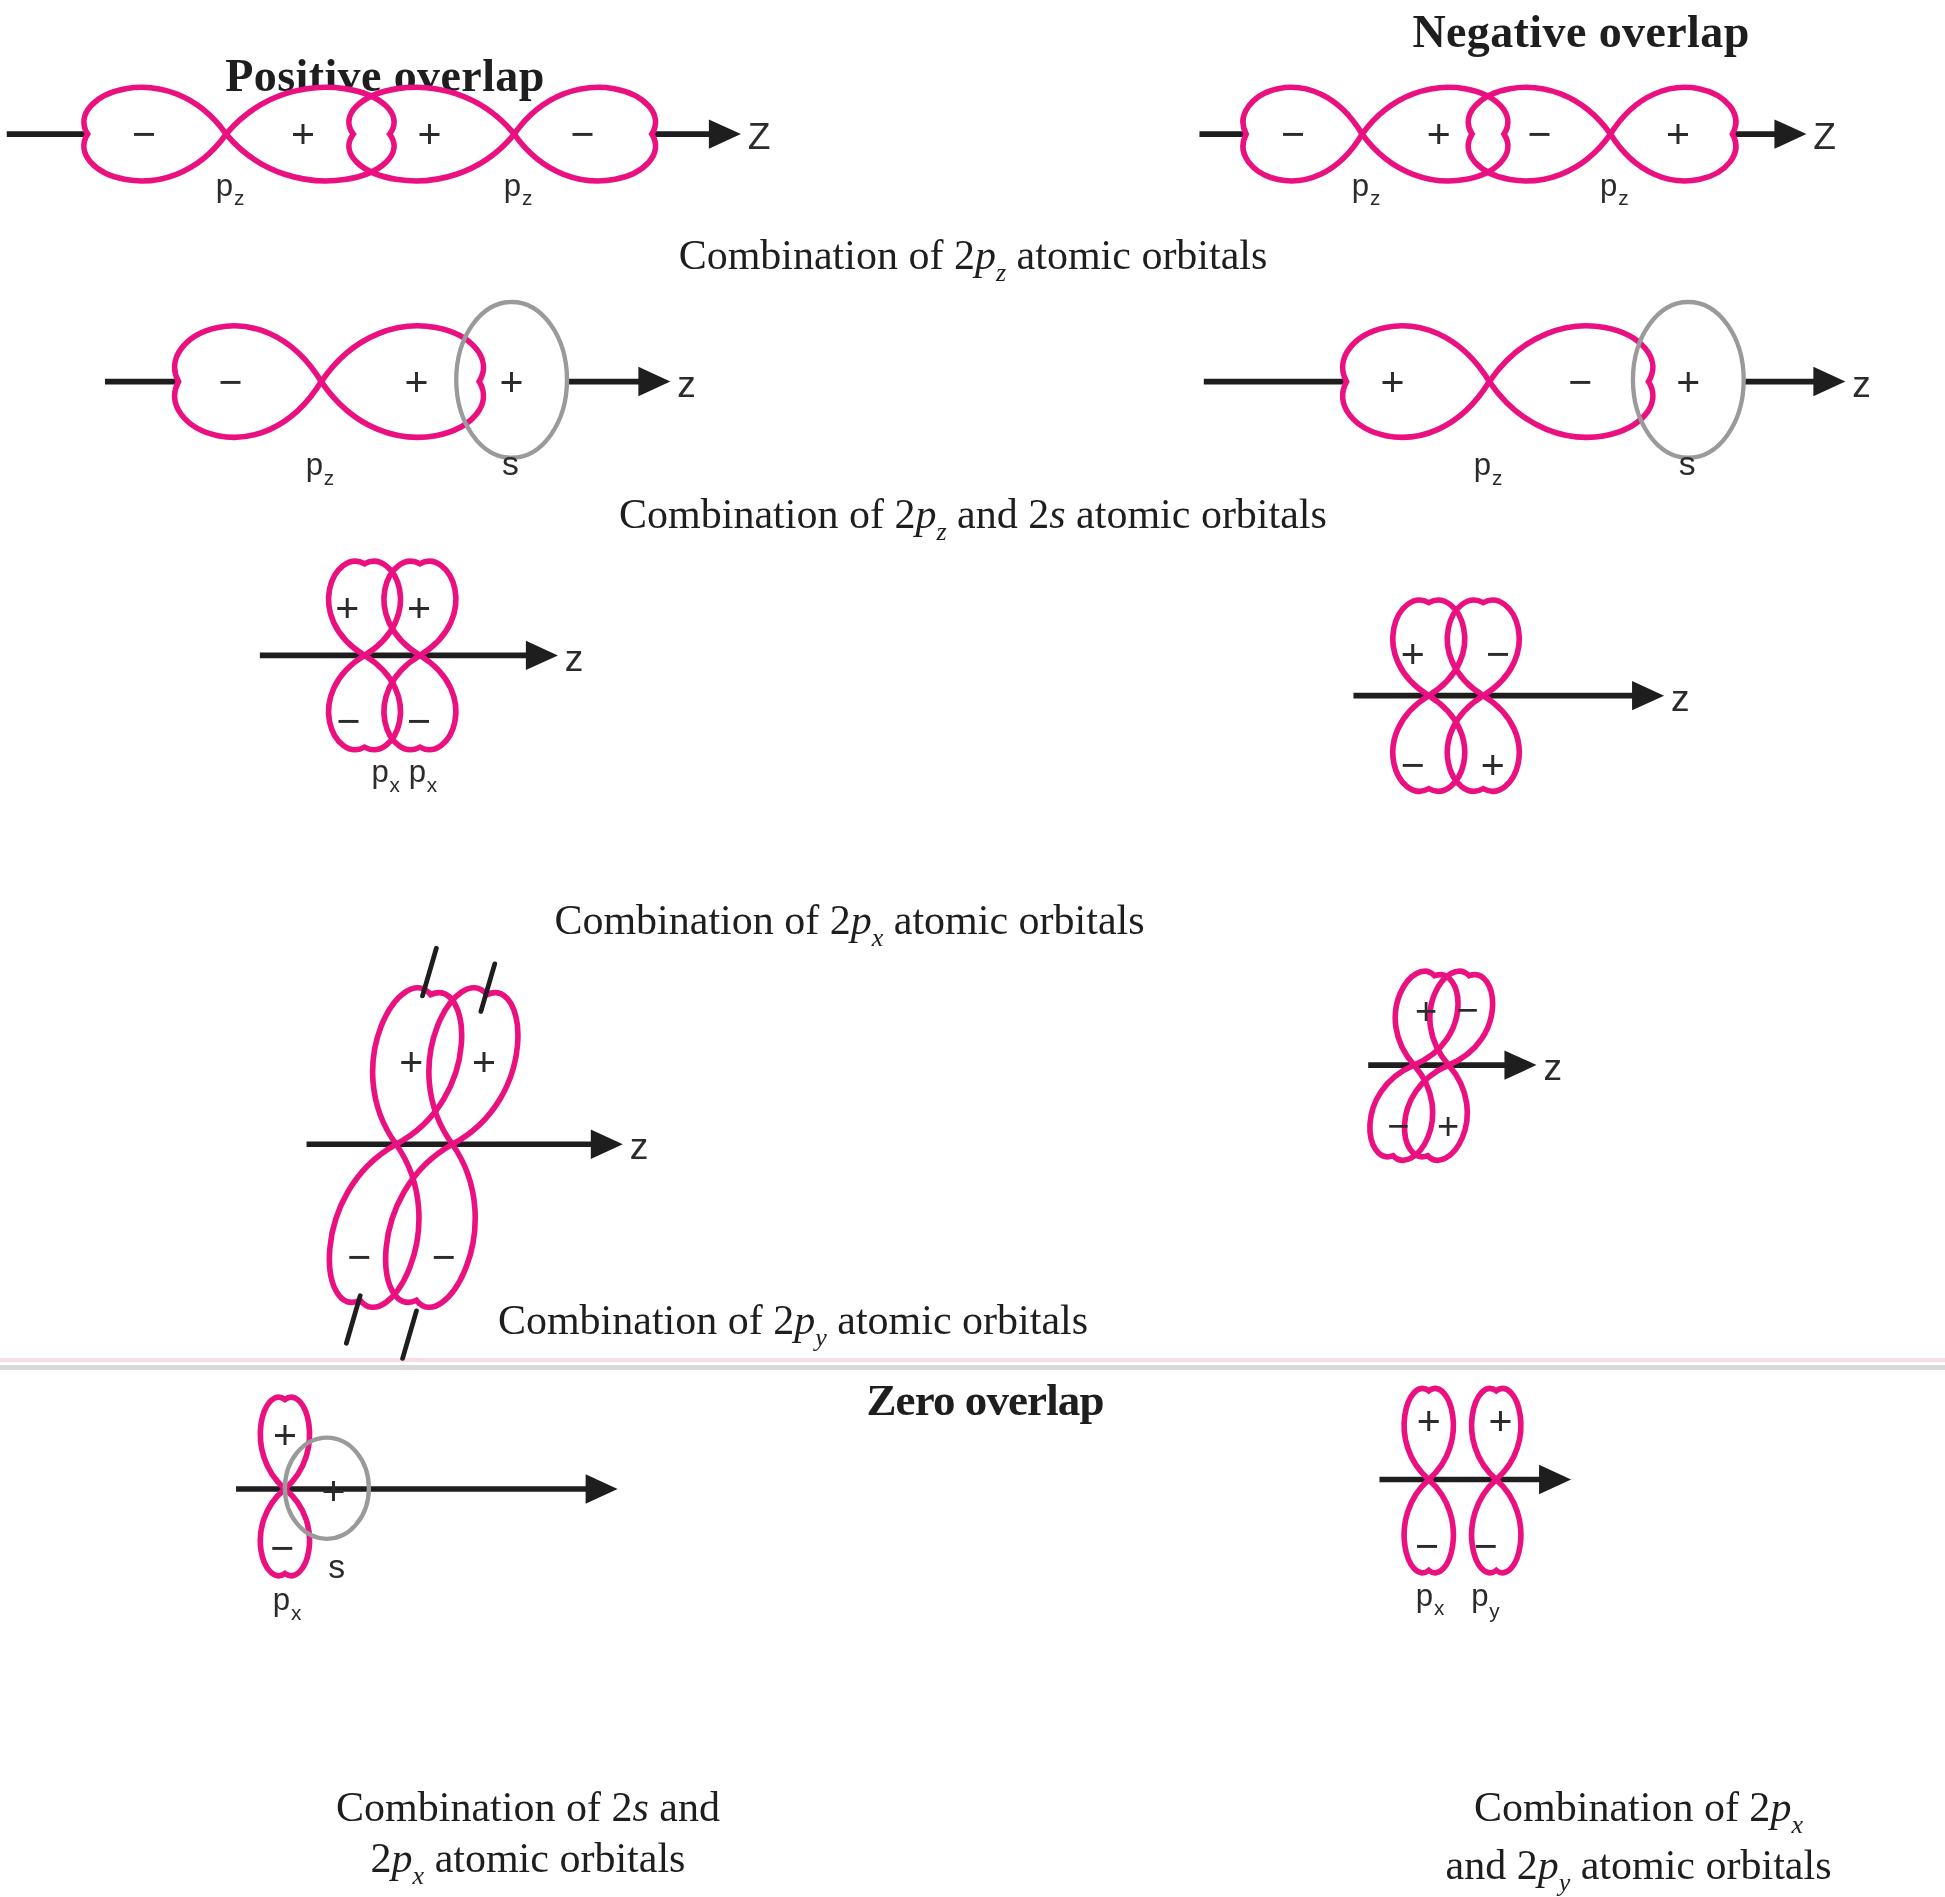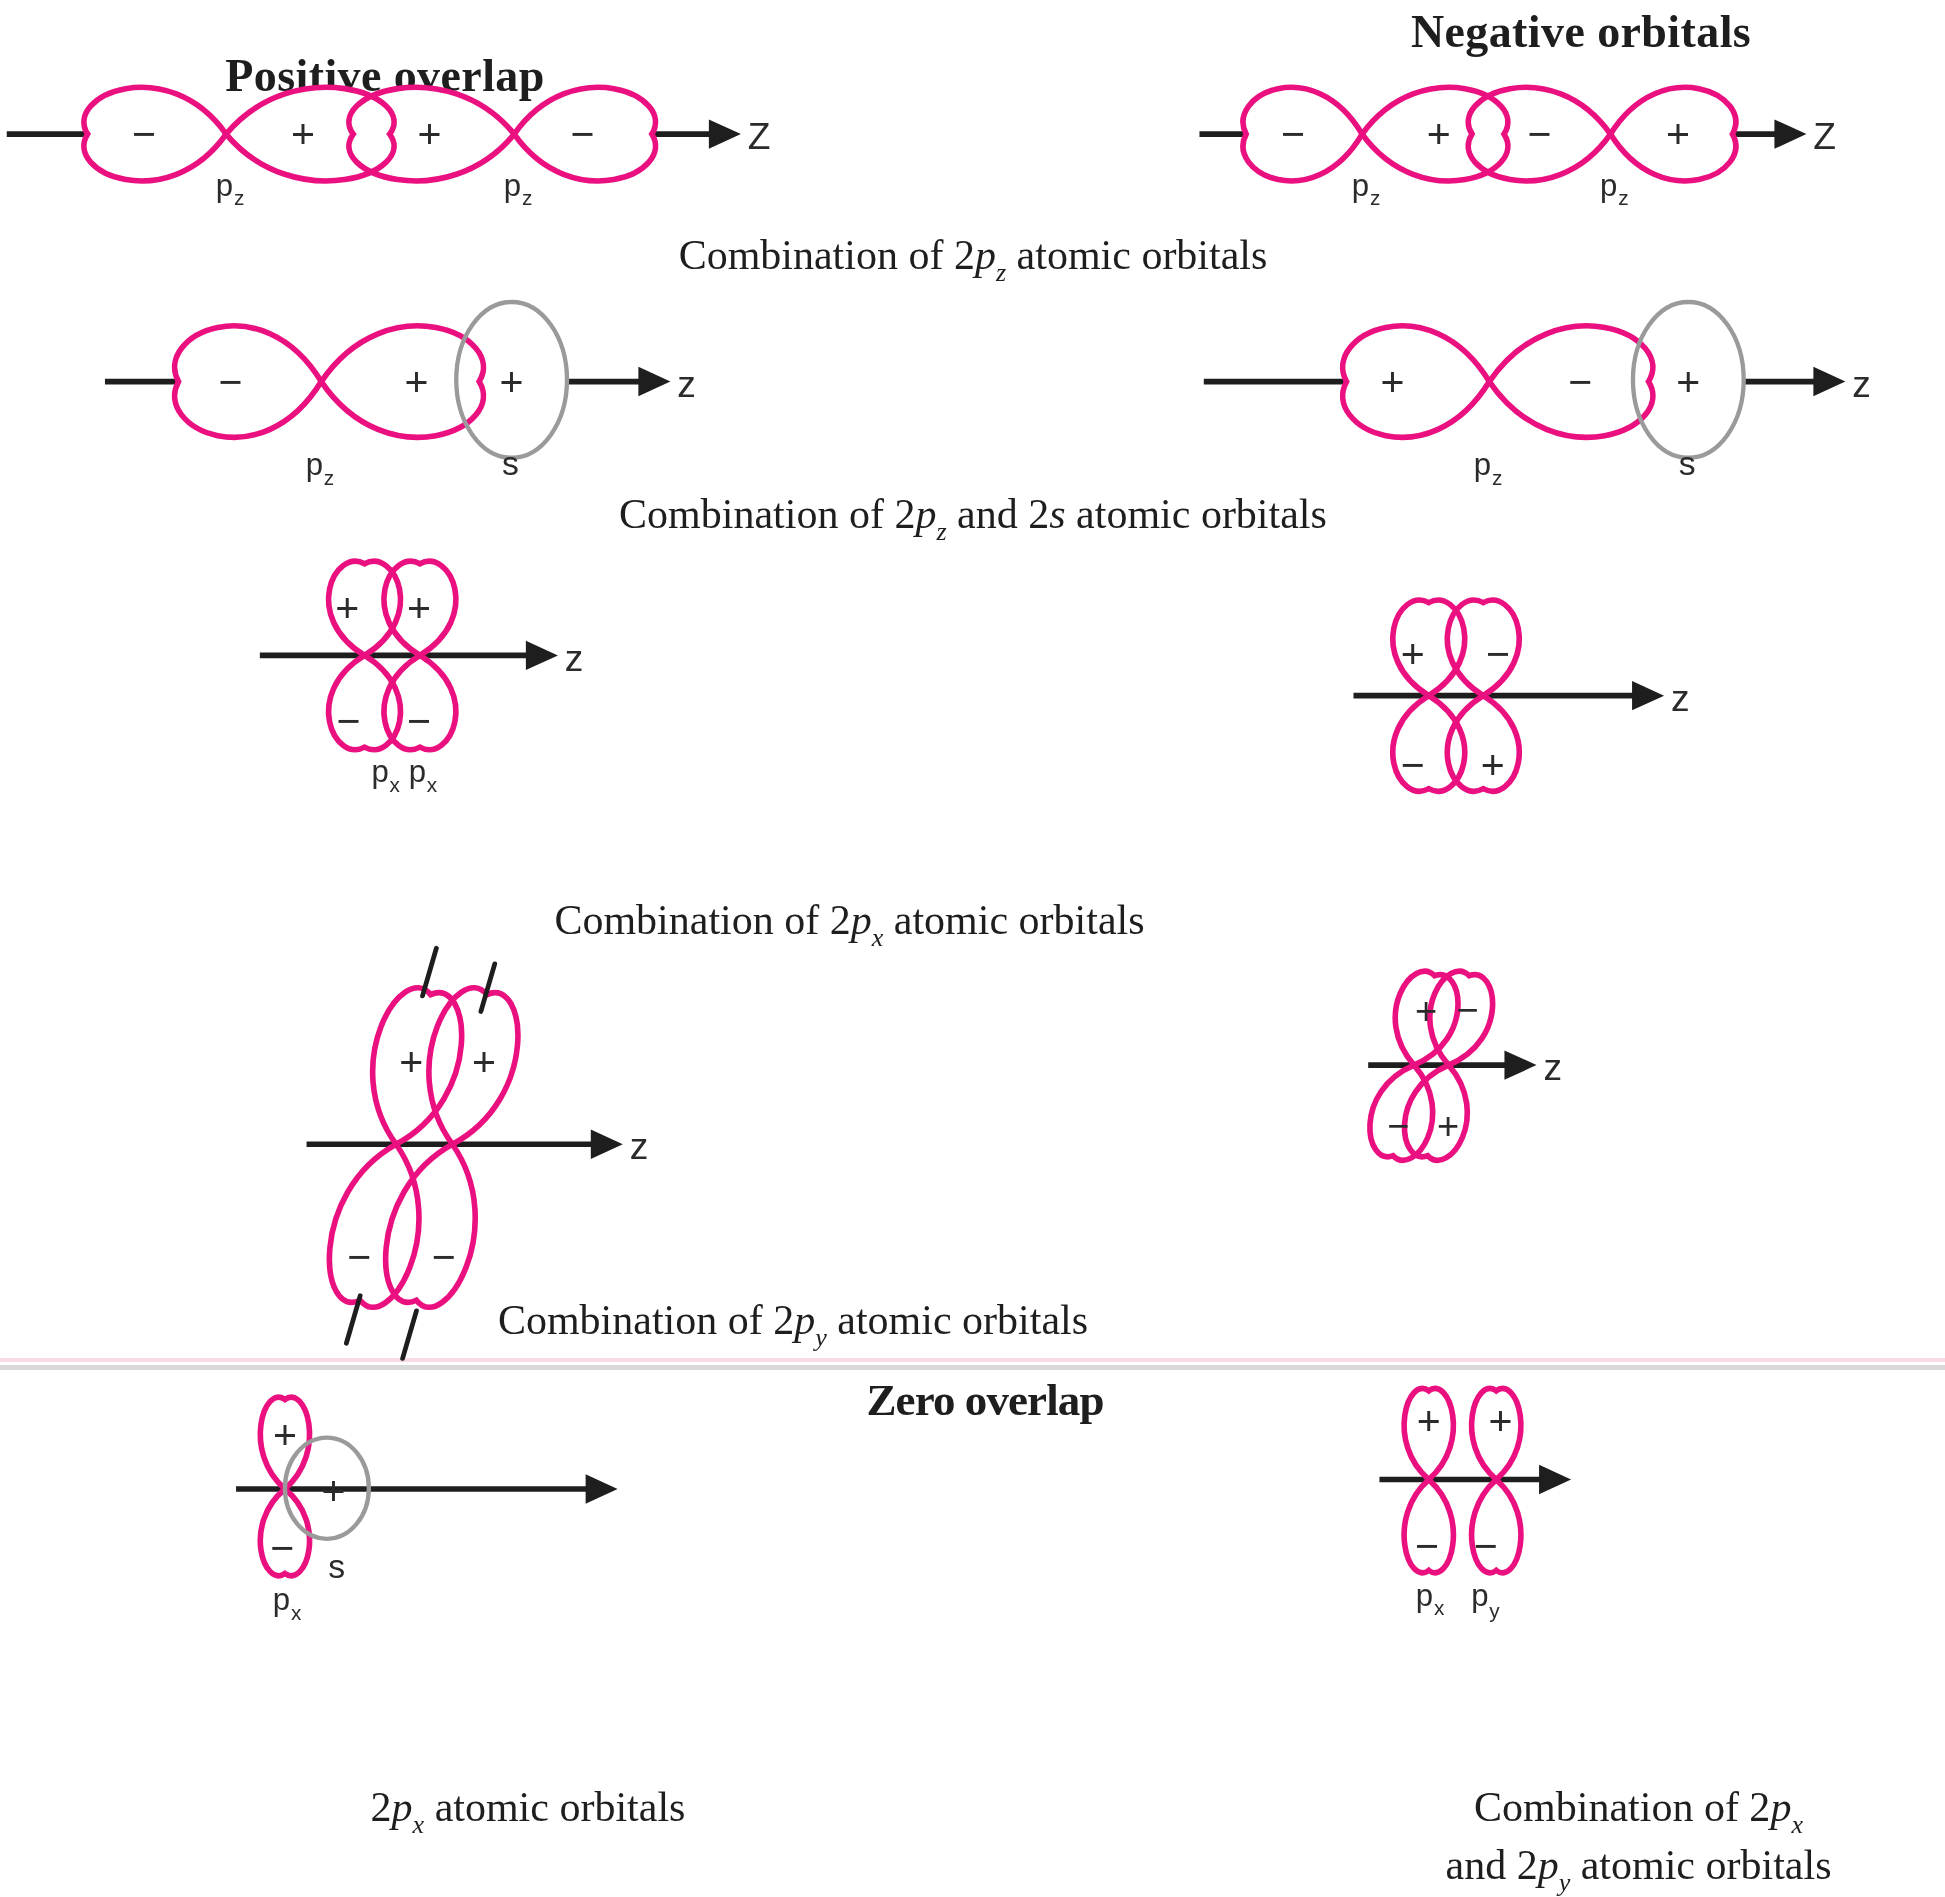--- a/index.html
+++ b/index.html
@@ -33,33 +33,34 @@
   .lblsub{font-family:"Liberation Sans",sans-serif;font-size:48px;fill:var(--sign);}
   .lbls{font-family:"Liberation Sans",sans-serif;font-size:78px;fill:var(--sign);}
   .axlbl{font-family:"Liberation Sans",sans-serif;font-size:86px;fill:var(--sign);}
 </style>
 </head>
 <body>
 
 <div class="page">
 
   <div class="txt hdr" style="left:39px;top:5.2px;width:692px;margin-top:44px;">Positive overlap</div>
-  <div class="txt hdr" style="left:1235px;top:5.2px;width:692px;">Negative orbitals</div>
+  <div class="txt hdr" style="left:1235px;top:5.2px;width:692px;">Negative overlap</div>
 
   <div class="txt cap" style="left:0;top:231px;width:1946px;"><span>Combination of 2</span><span class="it">p</span><span class="sb">z</span><span> atomic orbitals</span></div>
   <div class="txt cap" style="left:0;top:490px;width:1946px;"><span>Combination of 2</span><span class="it">p</span><span class="sb">z</span><span> and 2</span><span class="it">s</span><span> atomic orbitals</span></div>
   <div class="txt cap" style="left:0;top:896px;width:1699px;"><span>Combination of 2</span><span class="it">p</span><span class="sb">x</span><span> atomic orbitals</span></div>
   <div class="txt cap" style="left:0;top:1296px;width:1586px;"><span>Combination of 2</span><span class="it">p</span><span class="sb">y</span><span> atomic orbitals</span></div>
 
   <div class="bar pinkbar" style="top:1358px;height:3.9px;"></div>
   <div class="bar graybar" style="top:1365px;height:5.2px;"></div>
 
   <div class="txt zero" style="left:0;top:1374px;width:1938px;padding-left:16px;">Zero overlap</div>
 
   <div class="txt cap cap2l" style="left:182px;top:1782px;width:692px;">
+    <div><span>Combination of 2</span><span class="it">s</span><span> and</span></div>
     <div><span>2</span><span class="it">p</span><span class="sb">x</span><span> atomic orbitals</span></div>
   </div>
   <div class="txt cap cap2l" style="left:1332px;top:1782px;width:613px;">
     <div><span>Combination of 2</span><span class="it">p</span><span class="sb">x</span></div>
     <div><span>and 2</span><span class="it">p</span><span class="sb">y</span><span> atomic orbitals</span></div>
   </div>
 
   <svg class="svglayer" width="1946" height="1897" viewBox="0 0 4497 4385">
 
     <g>

